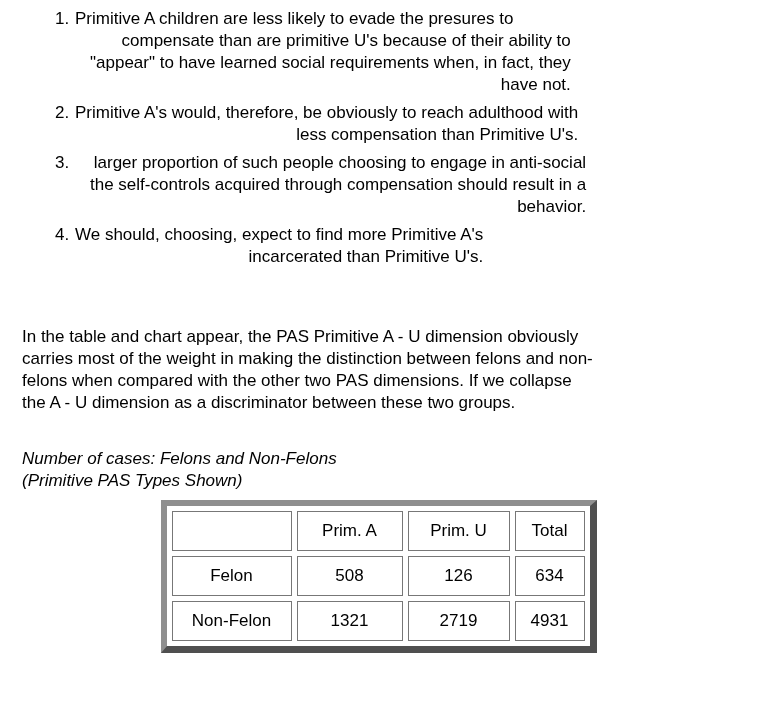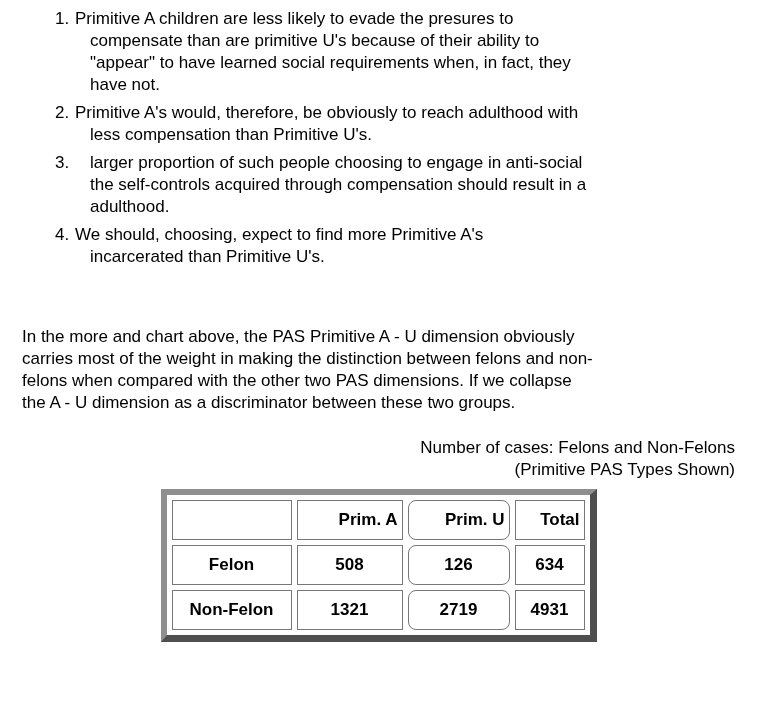--- a/index.html
+++ b/index.html
@@ -21,28 +21,29 @@
   
   .olist { padding-left: 33px; }
   .li { display: flex; margin-bottom: 6px; }
   .li .num {
     display: inline-block;
     width: 20px;
     flex-shrink: 0;
   }
   .li-text { max-width: 660px; }
   .li-text .line { white-space: nowrap; }
-  .li-text .cont { padding-left: 15px; }
+  .li-text .cont { padding-left: 15px; text-align: right; }
   
   .paragraph { margin-top: 58px; }
   .paragraph .line { white-space: nowrap; }
   
   .table-title {
-    margin-top: 23px;
-    text-align: right;
+    margin-top: 34px;
+    text-align: left;
+    font-style: italic;
   }
   
   .table-wrap { margin-top: 8px; text-align: center; }
   table.cases {
     display: inline-table;
     border-collapse: separate;
     border-spacing: 5px;
     background: #ffffff;
     border-style: solid;
     border-width: 6px 7px 7px 6px;
@@ -50,26 +51,25 @@
     margin: 0 auto;
   }
   table.cases td, table.cases th {
     border: 1px solid #777777;
     background: #ffffff;
     text-align: center;
     vertical-align: middle;
     padding: 8px 4px;
     font-size: 17px;
     line-height: 22px;
-    font-weight: bold;
   }
-  table.cases th { font-weight: bold; text-align: right; }
+  table.cases th { font-weight: normal; }
   .c0 { width: 110px; }
   .c1 { width: 96px; }
-  .c2 { width: 92px; border-radius: 8px; }
+  .c2 { width: 92px; }
   .c3 { width: 60px; }
 </style>
 </head>
 <body>
 
 <div class="page">
 
   <div class="olist">
 
     <div class="li">
@@ -88,36 +88,36 @@
         <div class="line first">Primitive A's would, therefore, be obviously to reach adulthood with</div>
         <div class="line cont">less compensation than Primitive U's.</div>
       </div>
     </div>
 
     <div class="li">
       <span class="num">3.</span>
       <div class="li-text">
         <div class="line cont">larger proportion of such people choosing to engage in anti-social</div>
         <div class="line cont">the self-controls acquired through compensation should result in a</div>
-        <div class="line cont">adulthood.</div>
+        <div class="line cont">behavior.</div>
       </div>
     </div>
 
     <div class="li">
       <span class="num">4.</span>
       <div class="li-text">
         <div class="line first">We should, choosing, expect to find more Primitive A's</div>
         <div class="line cont">incarcerated than Primitive U's.</div>
       </div>
     </div>
 
   </div>
 
   <div class="paragraph">
-    <div class="line">In the more and chart above, the PAS Primitive A - U dimension obviously</div>
+    <div class="line">In the table and chart appear, the PAS Primitive A - U dimension obviously</div>
     <div class="line">carries most of the weight in making the distinction between felons and non-</div>
     <div class="line">felons when compared with the other two PAS dimensions. If we collapse</div>
     <div class="line">the A - U dimension as a discriminator between these two groups.</div>
   </div>
 
   <div class="table-title">
     <div>Number of cases: Felons and Non-Felons</div>
     <div>(Primitive PAS Types Shown)</div>
   </div>
 

